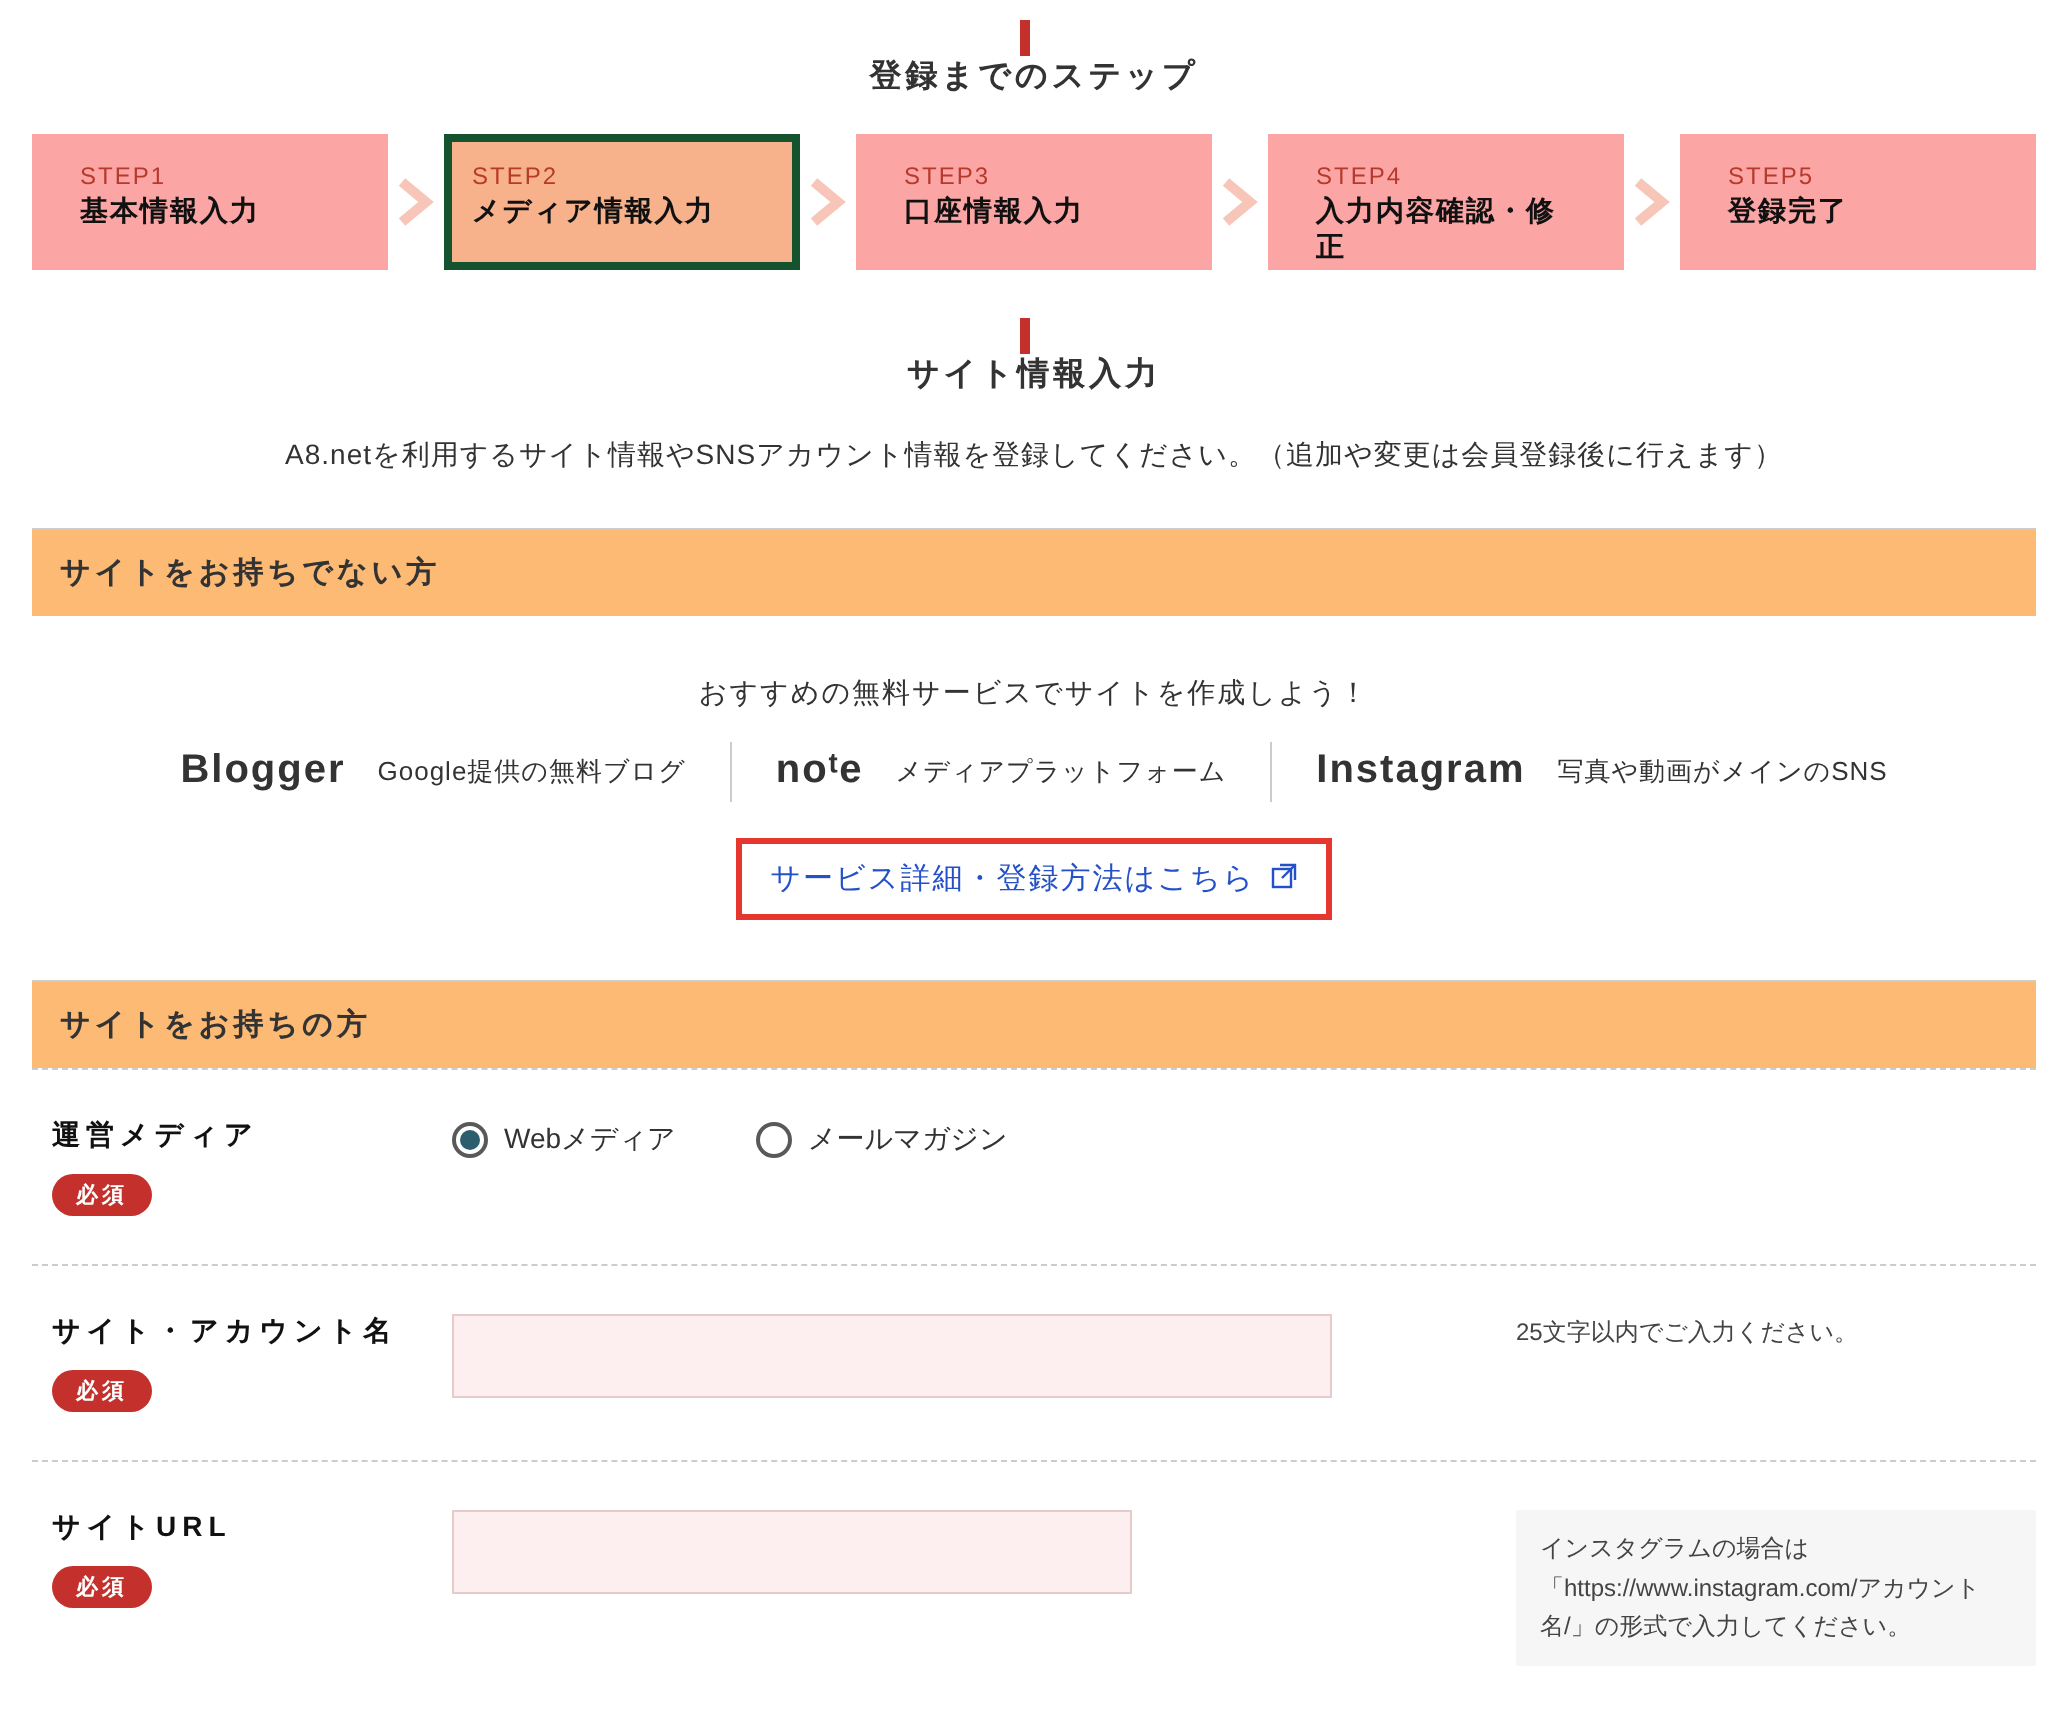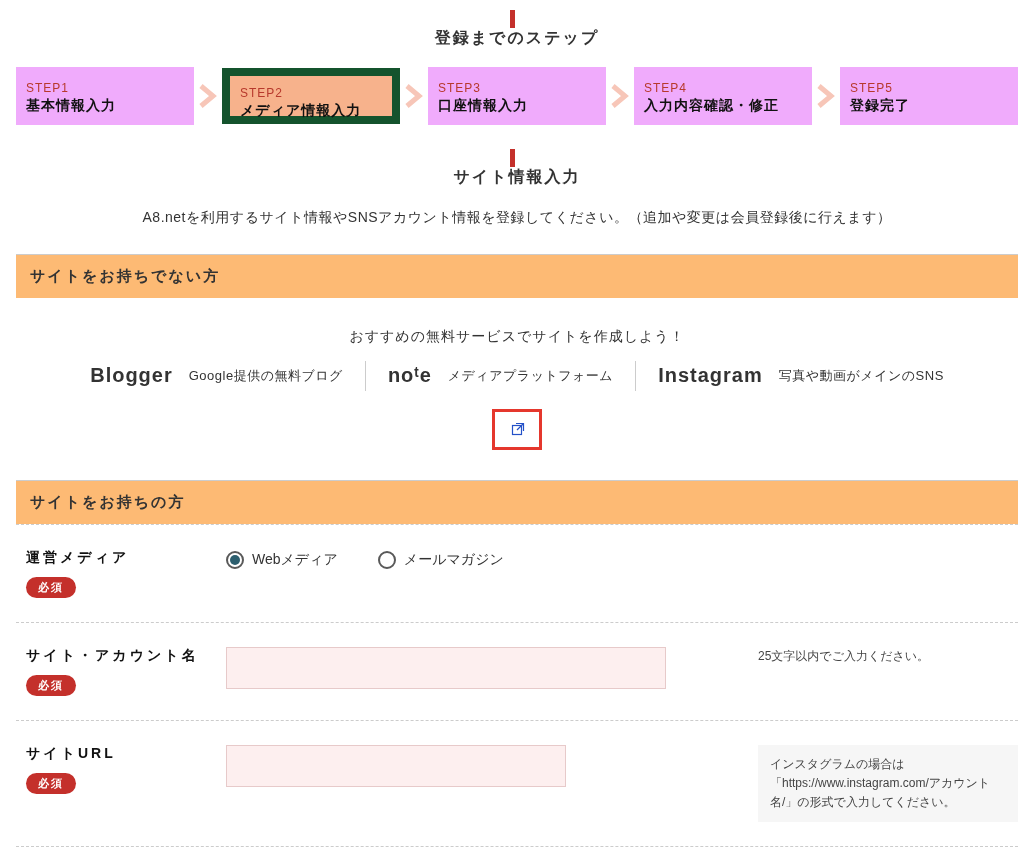--- a/index.html
+++ b/index.html
@@ -1,21 +1,21 @@
 <!DOCTYPE html>
 <html><head>
 <meta charset="utf-8">
 <style>
   * { margin: 0; padding: 0; box-sizing: border-box; }
   body { font-family: "Hiragino Kaku Gothic ProN", "Meiryo", sans-serif; font-size: 14px; color: #333; background: #fff; padding: 0 16px; width: 1034px; }
   .section-title { display: flex; align-items: center; font-size: 16px; font-weight: bold; letter-spacing: 2px; margin: 10px 0 18px 0; flex-direction: column; }
   .section-title .bar { display: inline-block; width: 5px; height: 18px; background: #c4302b; margin-right: 10px; }
   .steps { display: flex; align-items: center; justify-content: space-between; margin-bottom: 24px; }
-  .step-box { background: #f0abfc; padding: 14px 10px; width: 178px; height: 58px; }
-  .step-box.active { background: #f7b28c; border: 8px solid #14532d; padding: 10px 10px; width: 178px; height: 56px; }
+  .step-box { background: #fca5a5; padding: 14px 24px; width: 178px; height: 68px; }
+  .step-box.active { background: #f7b28c; border: 4px solid #14532d; padding: 10px 10px; width: 178px; height: 68px; }
   .step-num { font-size: 12px; color: #b7392c; letter-spacing: 1px; margin-bottom: 2px; }
   .step-label { font-size: 14px; font-weight: bold; color: #111; letter-spacing: 1px; }
   .step-arrow { display: flex; align-items: center; justify-content: center; flex: 0 0 auto; margin: 0 -2px; }
   .step-arrow svg { width: 18px; height: 24px; }
   .intro-text { font-size: 14px; margin-bottom: 26px; letter-spacing: 0.5px; line-height: 1.6; text-align: center; }
   .subheader { background: #fdba74; padding: 12px 14px; font-size: 15px; font-weight: bold; letter-spacing: 2px; border-top: 1px solid #ccc; }
   .reco { text-align: center; margin: 30px 0 14px; font-size: 14px; letter-spacing: 1px; }
   .services-row { display: flex; justify-content: center; align-items: center; margin: 0 0 18px; }
   .svc { display: flex; align-items: center; padding: 4px 16px; }
   .svc .name { font-size: 20px; font-weight: 700; letter-spacing: 1px; margin-right: 16px; }
@@ -116,20 +116,21 @@
   </div>
   <div class="svc-sep"></div>
   <div class="svc">
     <span class="name">Instagram</span>
     <span class="desc">写真や動画がメインのSNS</span>
   </div>
 </div>
 
 <div class="detail-link-wrap">
   <a class="detail-link">
+    <span>サービス詳細・登録方法はこちら</span>
     <span class="ext-icon">
       <svg width="14" height="14" viewBox="0 0 14 14">
           <rect x="1.5" y="3.5" width="9" height="9" fill="none" stroke="#2451c8" stroke-width="1.2"></rect>
           <path d="M5 1.5 H12.5 V9" fill="none" stroke="#2451c8" stroke-width="1.2"></path>
           <path d="M12.5 1.5 L6 8" stroke="#2451c8" stroke-width="1.2"></path>
         </svg>
     </span>
   </a>
 </div>
 

